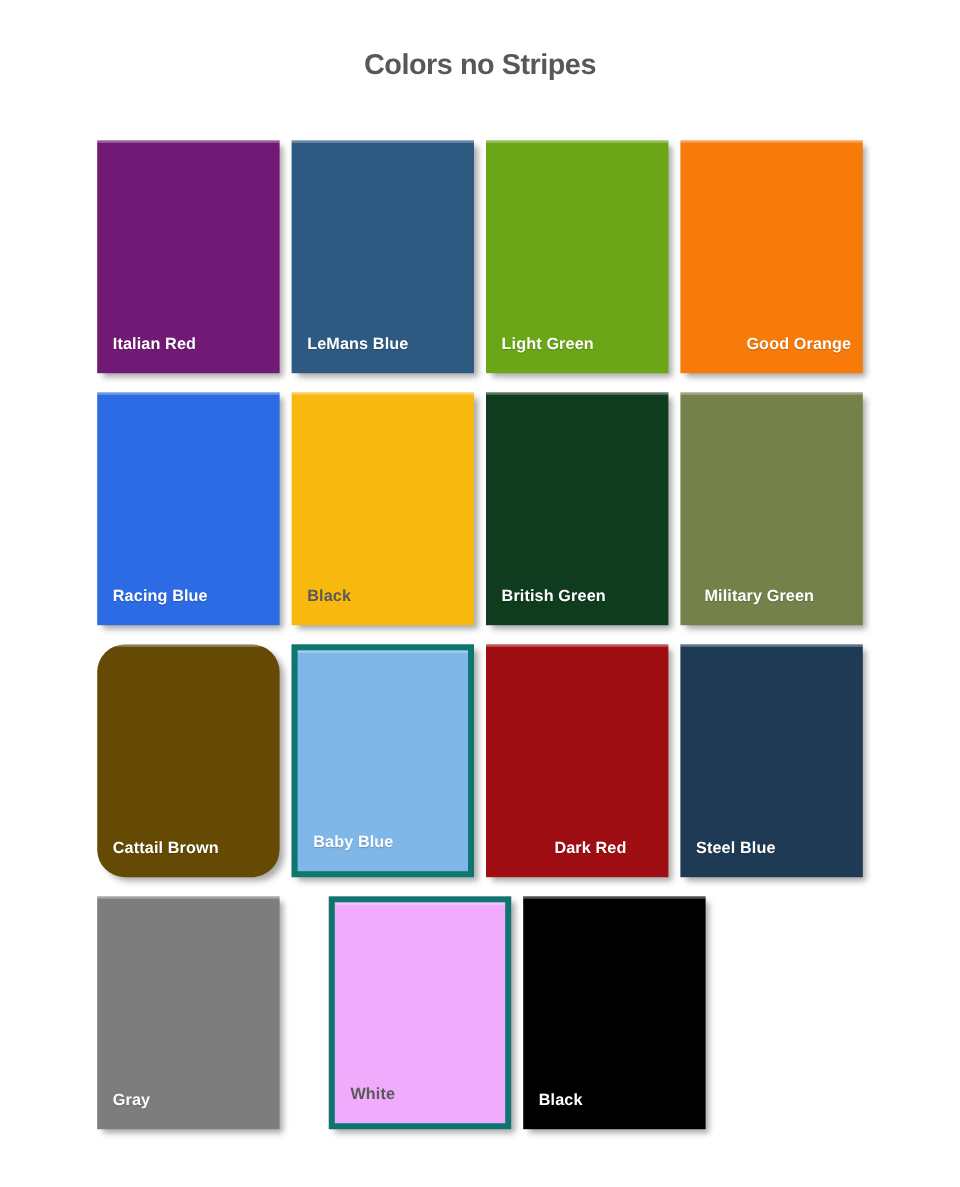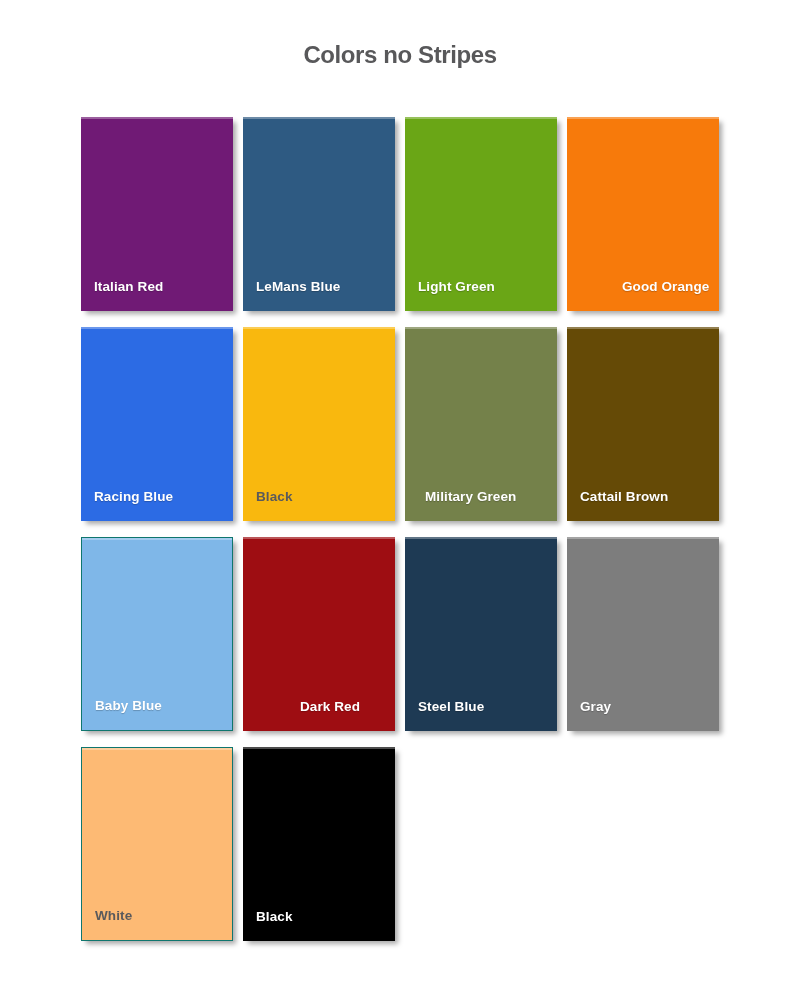--- a/index.html
+++ b/index.html
@@ -69,21 +69,21 @@
     position: absolute;
     left: 0;
     top: 0;
     right: 0;
     height: 2px;
     background: rgba(255, 255, 255, 0.30);
     pointer-events: none;
   }
 
   .swatch.light-edge {
-    border: 1px solid #0f766e;
+    border: 5px solid #0f766e;
     text-align: right;
   }
 
   .swatch-label {
     position: relative;
     z-index: 2;
     font-size: 13.5px;
     font-weight: bold;
     line-height: 16px;
     padding: 0 0 16px 13px;
@@ -119,39 +119,42 @@
       </div>
       <div class="swatch" style="background: rgb(247, 122, 11); padding-left: 42px;">
         <span class="swatch-label label-light" style="color: rgb(255, 255, 255);">Good Orange</span>
       </div>
       <div class="swatch" style="background: rgb(44, 107, 228);">
         <span class="swatch-label label-light" style="color: rgb(255, 255, 255);">Racing Blue</span>
       </div>
       <div class="swatch" style="background: rgb(249, 184, 14);">
         <span class="swatch-label label-dark" style="color: rgb(90, 90, 92);">Black</span>
       </div>
+      <div class="swatch" style="background: rgb(15, 60, 30);">
+        <span class="swatch-label label-light" style="color: rgb(255, 255, 255);">British Green</span>
+      </div>
       <div class="swatch" style="background: rgb(116, 129, 74);">
         <span class="swatch-label label-light" style="color: rgb(255, 255, 255); padding-left: 20px;">Military Green</span>
       </div>
-      <div class="swatch" style="background: rgb(101, 74, 6);">
+      <div class="swatch" style="background: rgb(101, 74, 6); border-radius: 23px;">
         <span class="swatch-label label-light" style="color: rgb(255, 255, 255);">Cattail Brown</span>
       </div>
       <div class="swatch light-edge" style="background: rgb(127, 183, 232);">
         <span class="swatch-label label-light" style="color: rgb(255, 255, 255);">Baby Blue</span>
       </div>
       <div class="swatch" style="background: rgb(158, 13, 18); padding-left: 44px;">
         <span class="swatch-label label-light" style="color: rgb(255, 255, 255);">Dark Red</span>
       </div>
       <div class="swatch" style="background: rgb(30, 58, 84);">
         <span class="swatch-label label-light" style="color: rgb(255, 255, 255);">Steel Blue</span>
       </div>
       <div class="swatch" style="background: rgb(125, 125, 125);">
         <span class="swatch-label label-light" style="color: rgb(255, 255, 255);">Gray</span>
       </div>
-      <div class="swatch light-edge" style="background: #fdba74;">
+      <div class="swatch light-edge" style="background: #f0abfc; margin-left: 31px;">
         <span class="swatch-label label-dark" style="color: rgb(90, 90, 92);">White</span>
       </div>
       <div class="swatch" style="background: rgb(0, 0, 0);">
         <span class="swatch-label label-light" style="color: rgb(255, 255, 255);">Black</span>
       </div>
     </div>
 
 </div>
 
 </body></html>

